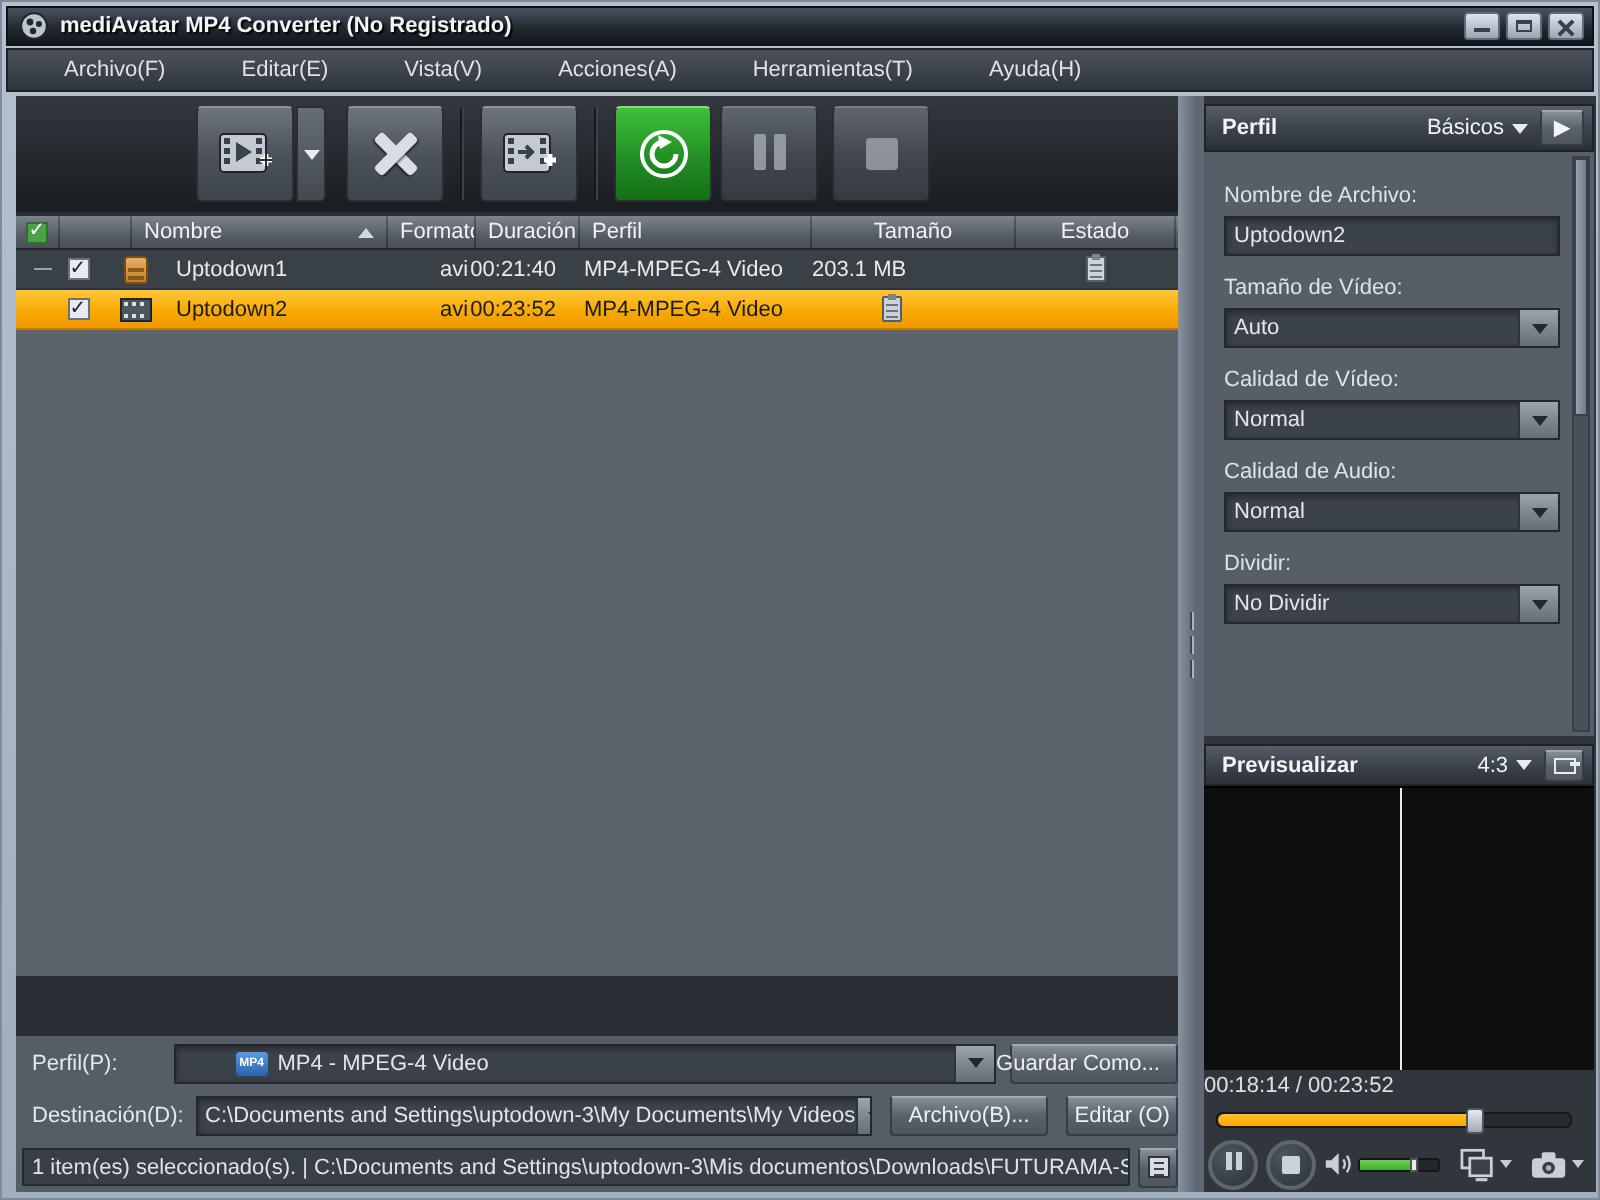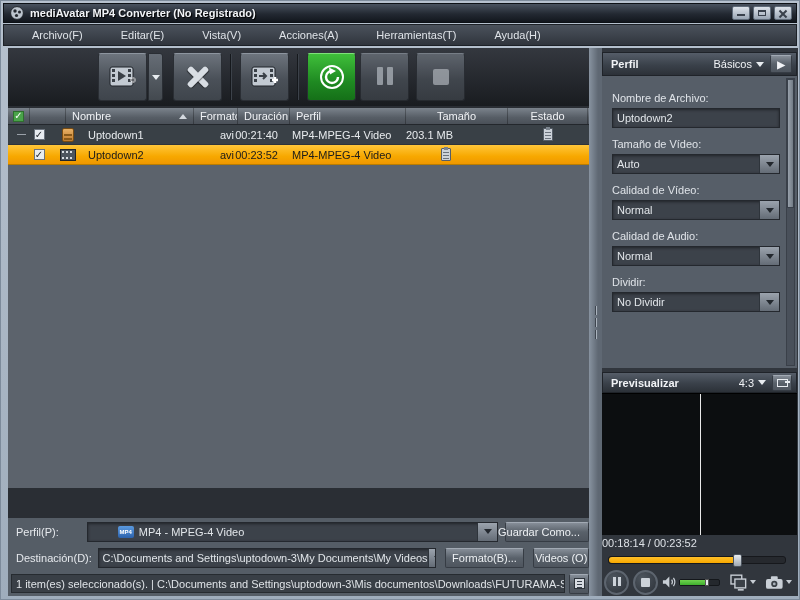--- a/index.html
+++ b/index.html
@@ -339,22 +339,22 @@
     </div>
 
     <div class="hrow" id="dest-row">
       <span style="width:82px;">Destinación(D):</span>
       <div class="ddfield" style="width:340px;">
         <span style="padding-left:4px;">C:\Documents and Settings\uptodown-3\My Documents\My Videos</span>
         <span class="ddarrow">
             <span class="tri-down"></span>
           </span>
       </div>
-      <div class="btn3d" style="width:80px; margin-left:9px;">Formato(B)...</div>
-      <div class="btn3d" style="width:56px; margin-left:9px;">Videos (O)</div>
+      <div class="btn3d" style="width:80px; margin-left:9px;">Archivo(B)...</div>
+      <div class="btn3d" style="width:56px; margin-left:9px;">Editar (O)</div>
     </div>
 
     <div class="hrow" id="status-row">
       <div id="status-field">1 item(es) seleccionado(s). | C:\Documents and Settings\uptodown-3\Mis documentos\Downloads\FUTURAMA-S04E01-Roswe</div>
       <div class="btn3d" id="status-icon-btn">
         <span class="list-glyph"></span>
       </div>
     </div>
   </div>
 

